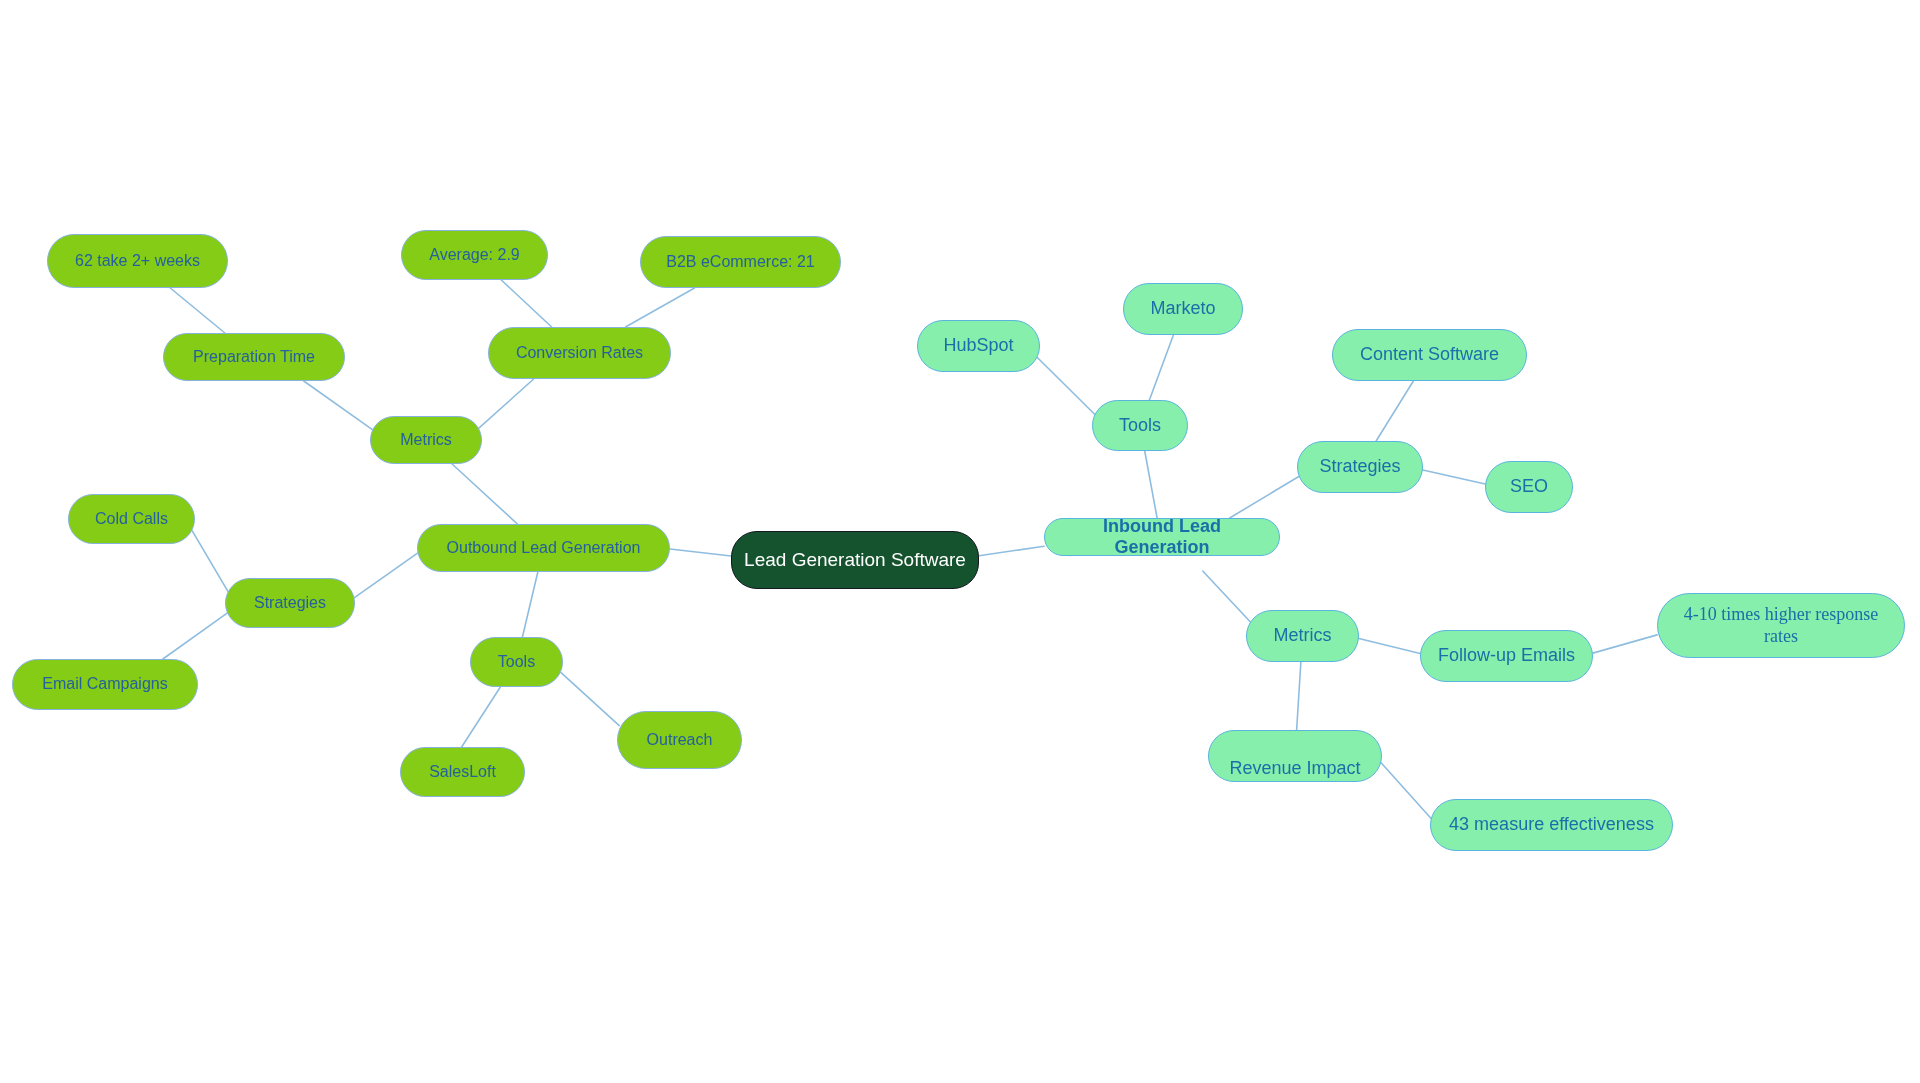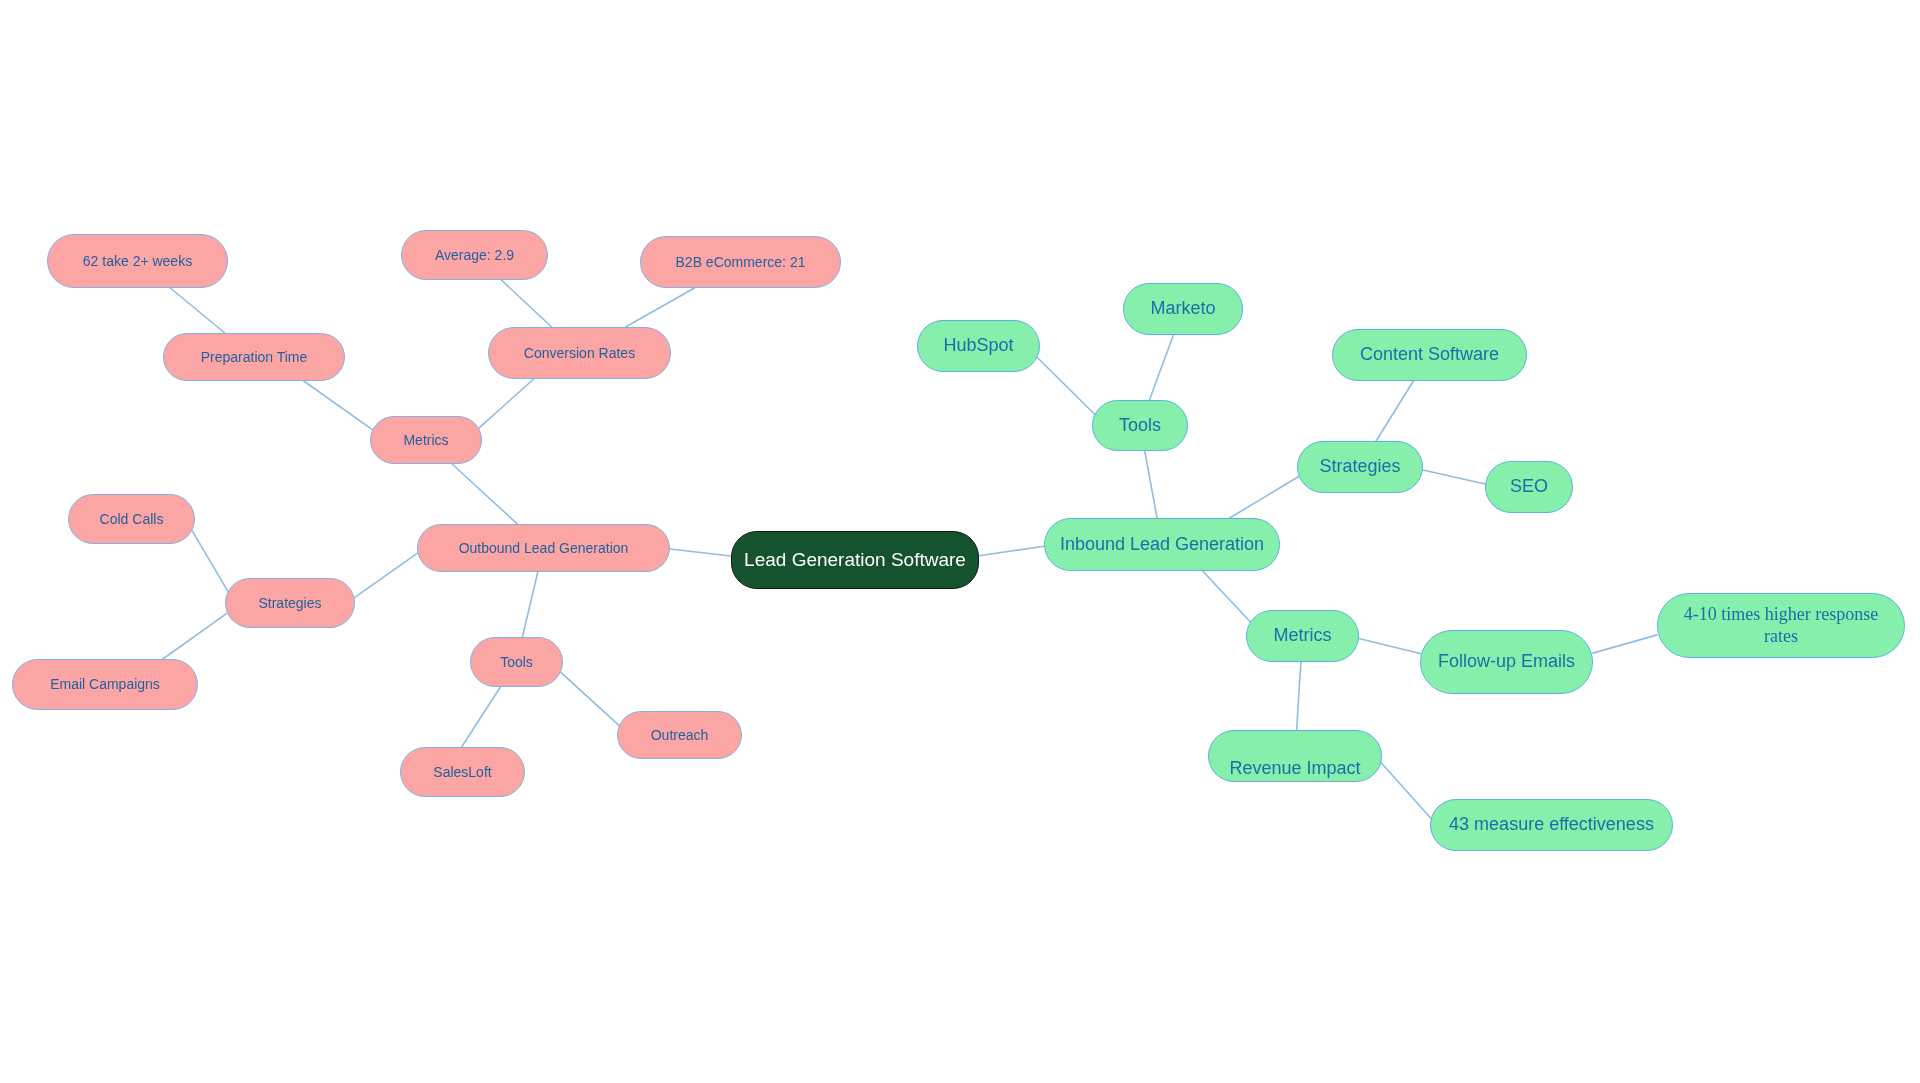--- a/index.html
+++ b/index.html
@@ -38,24 +38,24 @@
     padding: 2px 10px;
   }
   .node-root {
     background: #14532d;
     border-color: #121820;
     color: #ffffff;
     font-size: 19px;
     border-radius: 26px;
   }
   .node-left {
-    background: #fca5a5;
+    background: #84cc16;
     border-color: #86b3de;
     color: #24619e;
-    font-size: 14px;
+    font-size: 16px;
   }
   .node-right {
     background: #86efac;
     border-color: #59b5dd;
     color: #1a6fa8;
     font-size: 18px;
   }
 </style>
 </head>
 <body>
@@ -95,27 +95,27 @@
       <div class="node node-left" style="left: 163px; top: 333px; width: 182px; height: 48px;"><span>Preparation Time</span></div>
       <div class="node node-left" style="left: 47px; top: 234px; width: 181px; height: 54px;"><span>62 take 2+ weeks</span></div>
       <div class="node node-left" style="left: 488px; top: 327px; width: 183px; height: 52px;"><span>Conversion Rates</span></div>
       <div class="node node-left" style="left: 401px; top: 230px; width: 147px; height: 50px;"><span>Average: 2.9</span></div>
       <div class="node node-left" style="left: 640px; top: 236px; width: 201px; height: 52px;"><span>B2B eCommerce: 21</span></div>
       <div class="node node-left" style="left: 225px; top: 578px; width: 130px; height: 50px;"><span>Strategies</span></div>
       <div class="node node-left" style="left: 68px; top: 494px; width: 127px; height: 50px;"><span>Cold Calls</span></div>
       <div class="node node-left" style="left: 12px; top: 659px; width: 186px; height: 51px;"><span>Email Campaigns</span></div>
       <div class="node node-left" style="left: 470px; top: 637px; width: 93px; height: 50px;"><span>Tools</span></div>
       <div class="node node-left" style="left: 400px; top: 747px; width: 125px; height: 50px;"><span>SalesLoft</span></div>
-      <div class="node node-left" style="left: 617px; top: 711px; width: 125px; height: 48px;"><span>Outreach</span></div>
-      <div class="node node-right" style="left: 1044px; top: 518px; width: 236px; height: 53px;"><span>Inbound Lead Generation</span></div>
+      <div class="node node-left" style="left: 617px; top: 711px; width: 125px; height: 58px;"><span>Outreach</span></div>
+      <div class="node node-right" style="left: 1044px; top: 518px; width: 236px; height: 38px; font-weight: bold;"><span>Inbound Lead Generation</span></div>
       <div class="node node-right" style="left: 1092px; top: 400px; width: 96px; height: 51px;"><span>Tools</span></div>
       <div class="node node-right" style="left: 917px; top: 320px; width: 123px; height: 52px;"><span>HubSpot</span></div>
       <div class="node node-right" style="left: 1123px; top: 283px; width: 120px; height: 52px;"><span>Marketo</span></div>
       <div class="node node-right" style="left: 1297px; top: 441px; width: 126px; height: 52px;"><span>Strategies</span></div>
       <div class="node node-right" style="left: 1332px; top: 329px; width: 195px; height: 52px;"><span>Content Software</span></div>
       <div class="node node-right" style="left: 1485px; top: 461px; width: 88px; height: 52px;"><span>SEO</span></div>
       <div class="node node-right" style="left: 1246px; top: 610px; width: 113px; height: 52px;"><span>Metrics</span></div>
-      <div class="node node-right" style="left: 1420px; top: 630px; width: 173px; height: 64px;"><span>Follow-up Emails</span></div>
+      <div class="node node-right" style="left: 1420px; top: 630px; width: 173px; height: 52px;"><span>Follow-up Emails</span></div>
       <div class="node node-right" style="left: 1657px; top: 593px; width: 248px; height: 65px; font-family: Liberation Serif, serif;"><span>4-10 times higher response rates</span></div>
       <div class="node node-right" style="left: 1208px; top: 730px; width: 174px; height: 52px; align-items: flex-end;"><span>Revenue Impact</span></div>
       <div class="node node-right" style="left: 1430px; top: 799px; width: 243px; height: 52px;"><span>43 measure effectiveness</span></div>
     </div>
 </div>
 
 </body></html>

